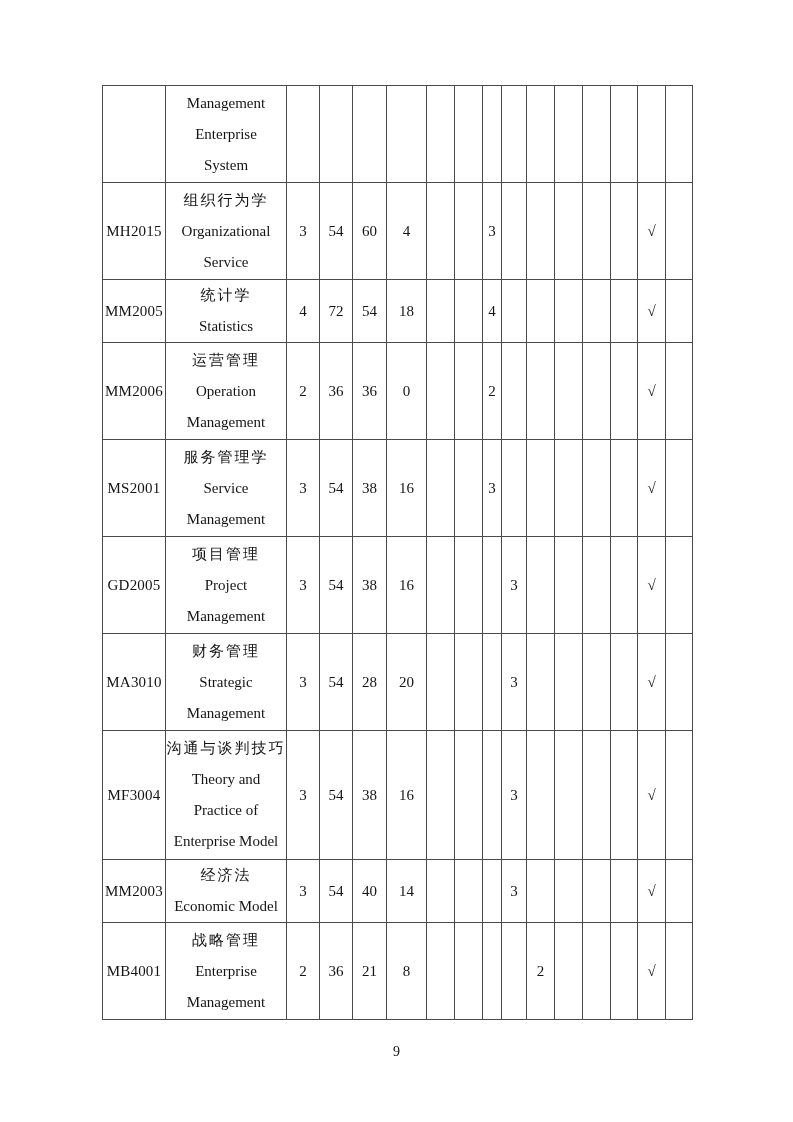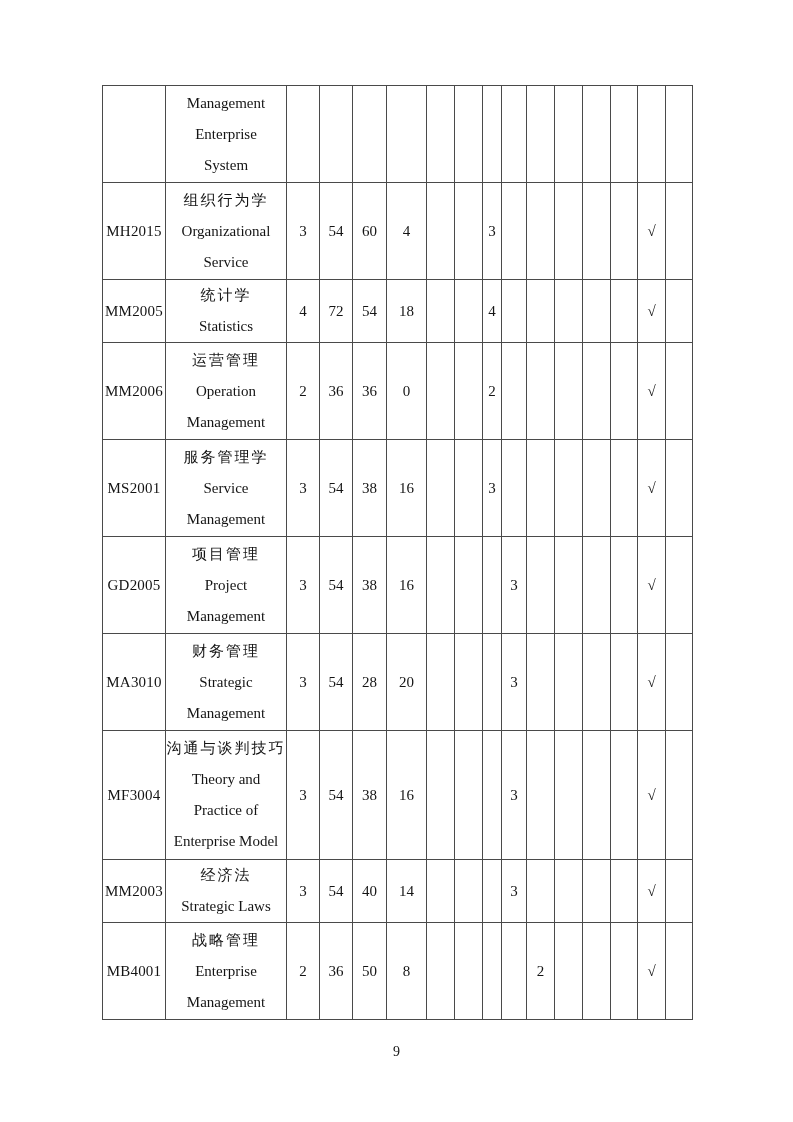--- a/index.html
+++ b/index.html
@@ -258,21 +258,21 @@
           <td></td>
           <td></td>
           <td></td>
           <td class="check-cell">√</td>
           <td></td>
         </tr>
         <tr class="h2">
           <td class="code-cell">MM2003</td>
           <td>
             <div class="name-line zh">经济法</div>
-            <div class="name-line">Strategic Laws</div>
+            <div class="name-line">Economic Model</div>
           </td>
           <td>3</td>
           <td>54</td>
           <td>40</td>
           <td>14</td>
           <td></td>
           <td></td>
           <td></td>
           <td>3</td>
           <td></td>
@@ -284,21 +284,21 @@
         </tr>
         <tr class="h3">
           <td class="code-cell">MB4001</td>
           <td>
             <div class="name-line zh">战略管理</div>
             <div class="name-line">Enterprise</div>
             <div class="name-line">Management</div>
           </td>
           <td>2</td>
           <td>36</td>
-          <td>50</td>
+          <td>21</td>
           <td>8</td>
           <td></td>
           <td></td>
           <td></td>
           <td></td>
           <td>2</td>
           <td></td>
           <td></td>
           <td></td>
           <td class="check-cell">√</td>

